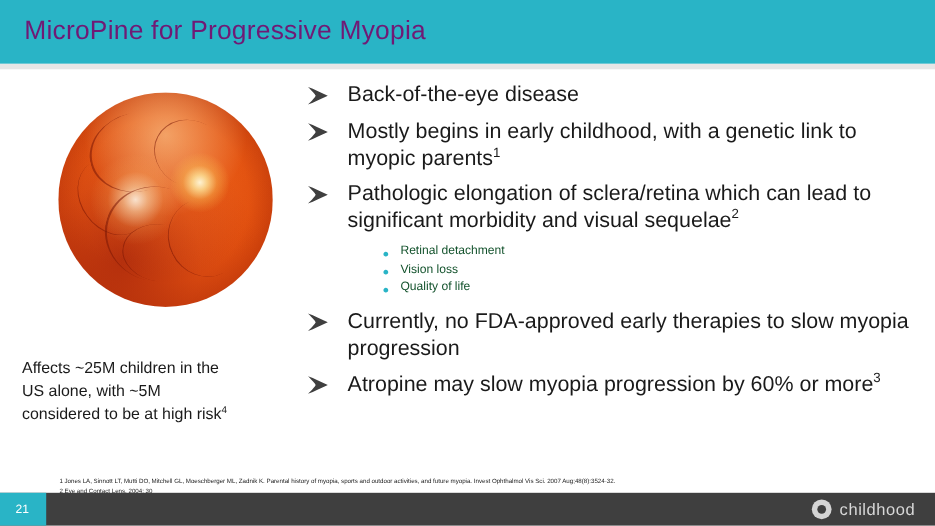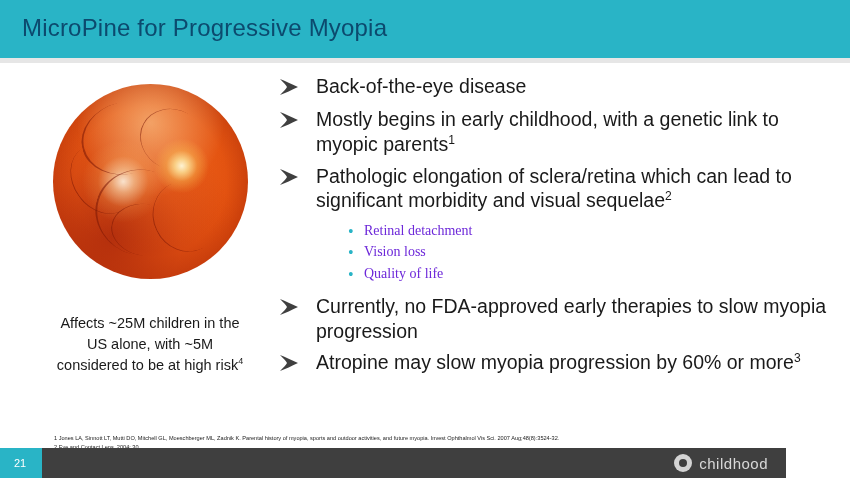--- a/index.html
+++ b/index.html
@@ -19,21 +19,21 @@
   .header {
     position: absolute;
     left: 0; top: 0;
     width: 850px; height: 58px;
     background: #29b4c6;
   }
   .header-title {
     position: absolute;
     left: 22px; top: 14px;
     font-size: 24px;
-    color: #0c4a6e;
+    color: #701a75;
     letter-spacing: 0.2px;
     white-space: nowrap;
   }
   .header-rule {
     position: absolute;
     left: 0; top: 58px;
     width: 850px; height: 5px;
     background: #e6e6e6;
   }
 
@@ -75,22 +75,21 @@
   .v6 { left: 58px; top: 120px; width: 70px; height: 52px; transform: rotate(8deg); border-left-width:1.2px;}
 
   .figure-caption {
     margin-top: 14px;
     text-align: center;
     font-size: 11.5px;
     font-weight: bold;
     color: #1a1a1a;
   }
   .stat-text {
-    margin-top: 34px;
-    text-align: center;
+    margin-top: 46px;
     font-size: 14.5px;
     color: #1a1a1a;
     line-height: 1.45;
   }
   sup { font-size: 0.62em; vertical-align: super; line-height: 0; }
 
   
   .bullets {
     position: absolute;
     left: 278px; top: 74px;
@@ -114,25 +113,24 @@
     font-size: 19.5px;
     color: #1a1a1a;
     line-height: 1.27;
   }
   .sub-list {
     margin: 2px 0 10px 0;
     padding-left: 70px;
   }
   .sub-item {
     position: relative;
-    font-size: 14px;
-    color: #6d28d9;
+    font-size: 11px;
+    color: #14532d;
     line-height: 1.52;
     padding-left: 16px;
-    font-family: Liberation Serif, serif;
   }
   .sub-item::before {
     content: "•";
     position: absolute;
     left: 0; top: 0;
     color: #29b4c6;
     font-size: 16px;
   }
 
   
@@ -143,21 +141,21 @@
     font-size: 5.6px;
     color: #222222;
     line-height: 1.62;
   }
   .footnotes div { white-space: nowrap; }
 
   
   .footer {
     position: absolute;
     left: 0; top: 448px;
-    width: 786px; height: 30px;
+    width: 850px; height: 30px;
     background: #3f3f3f;
   }
   .footer-accent {
     position: absolute;
     left: 0; top: 0;
     width: 42px; height: 30px;
     background: #29b4c6;
   }
   .slide-number {
     position: absolute;

